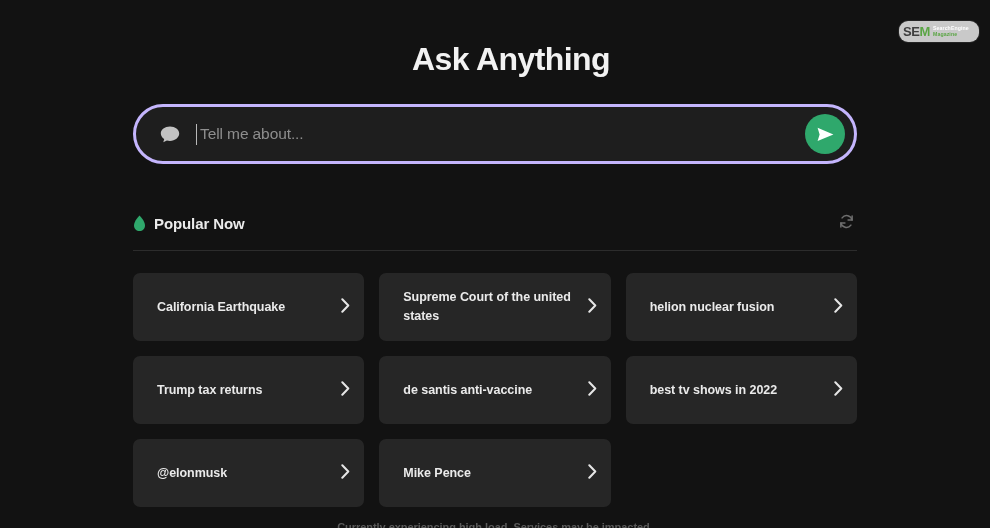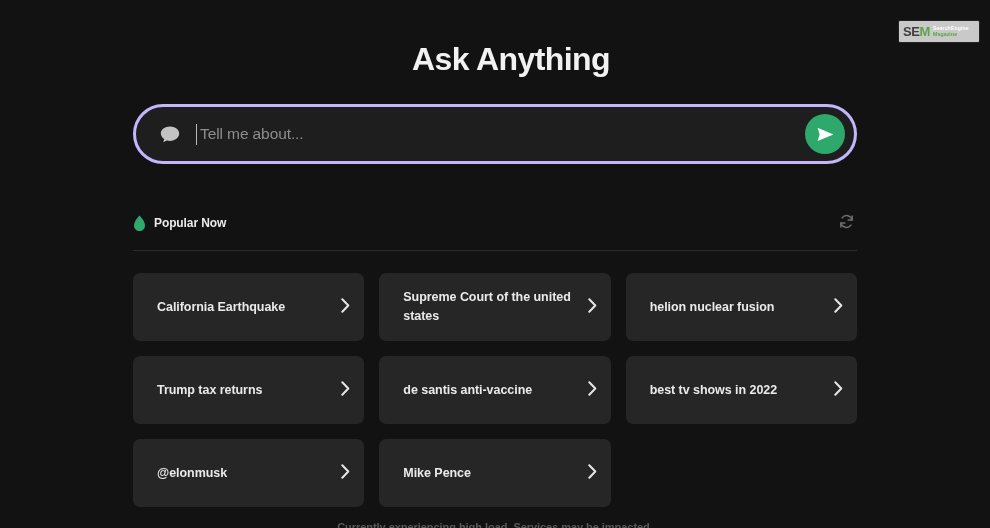--- a/index.html
+++ b/index.html
@@ -18,21 +18,21 @@
   }
 
   
   .watermark {
     position: absolute;
     top: 21px;
     right: 11px;
     width: 80px;
     height: 21px;
     background: #c9c9c9;
-    border-radius: 1px;
+    border-radius: 9px;
     display: flex;
     align-items: center;
     padding: 0 4px;
     gap: 3px;
     box-shadow: 0 0 0 1px rgba(255,255,255,.08);
   }
   .wm-mark {
     font-family: "Liberation Sans", sans-serif;
     font-size: 13px;
     font-weight: 700;
@@ -127,21 +127,21 @@
     margin: 48px auto 0;
   }
   .section-head {
     display: flex;
     align-items: center;
     height: 22px;
     position: relative;
   }
   .flame-icon { width: 13px; height: 17px; margin-right: 8px; display: block; }
   .section-title {
-    font-size: 12px;
+    font-size: 15px;
     font-weight: 700;
     color: #ebebeb;
     letter-spacing: -0.1px;
   }
   .refresh-btn {
     margin-left: auto;
     width: 22px;
     height: 22px;
     display: flex;
     align-items: center;

